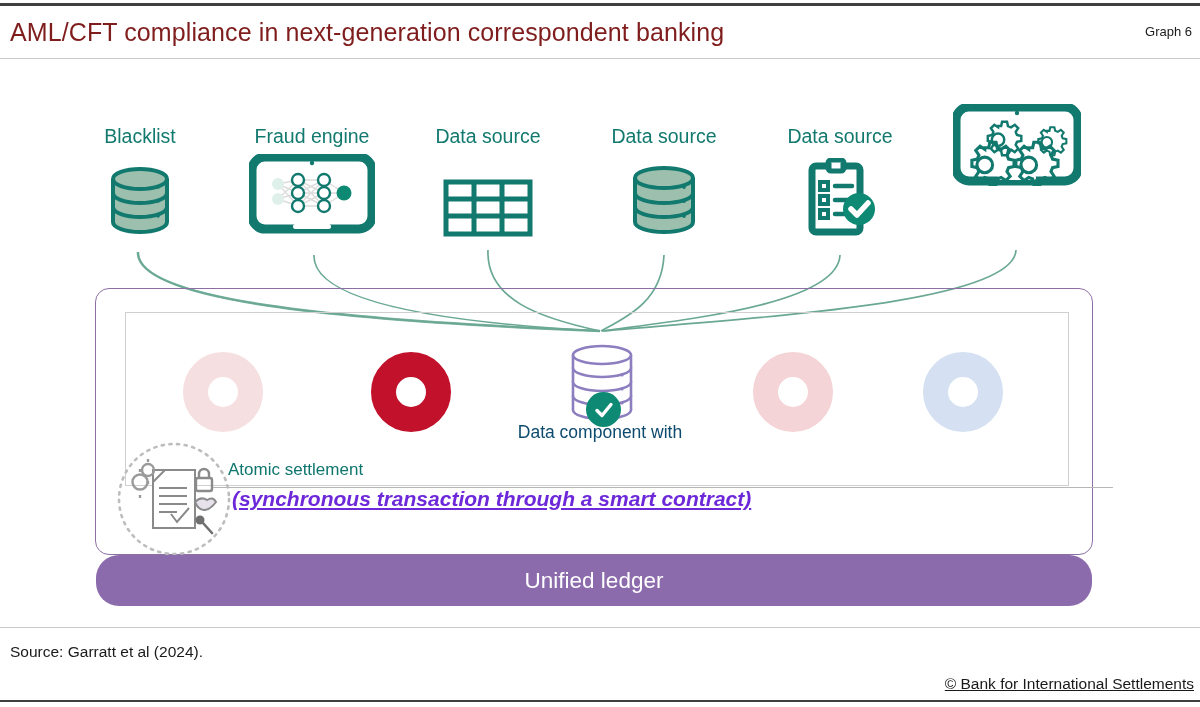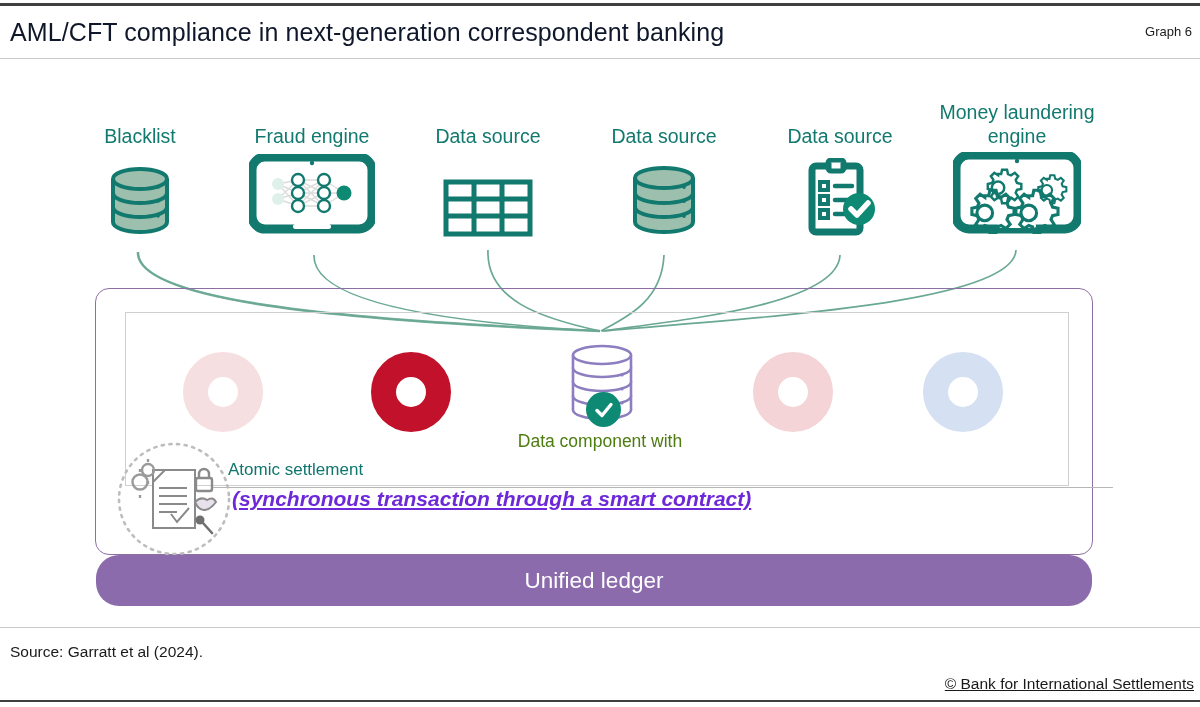--- a/index.html
+++ b/index.html
@@ -4,21 +4,21 @@
 <style>
   html,body{margin:0;padding:0;background:#ffffff;}
   body{width:1200px;height:707px;position:relative;overflow:hidden;
        font-family:"Liberation Sans",sans-serif;color:#231f20;}
 
   .topRule{position:absolute;left:0;top:3px;width:1200px;height:3px;background:#3f3f3f;}
   .headerRule{position:absolute;left:0;top:58px;width:1200px;height:1px;background:#c9c9c9;}
   .footRuleTop{position:absolute;left:0;top:627px;width:1200px;height:1px;background:#c9c9c9;}
   .footRuleBot{position:absolute;left:0;top:700px;width:1200px;height:2px;background:#3f3f3f;}
 
-  .title{position:absolute;left:10px;top:18px;font-size:25px;letter-spacing:.1px;color:#0f172a;}
+  .title{position:absolute;left:10px;top:18px;font-size:25px;letter-spacing:.1px;color:#7f1d1d;}
   .graphno{position:absolute;right:8px;top:24px;font-size:13px;color:#1a1a1a;}
 
   .source{position:absolute;left:10px;top:643px;font-size:15.5px;color:#1a1a1a;}
   .copyright{position:absolute;right:6px;top:675px;font-size:15.5px;color:#1a1a1a;text-decoration:underline;}
 
   
   .col{position:absolute;text-align:center;}
   .col .lbl{color:#12796e;font-size:19.5px;line-height:24px;white-space:pre-line;}
   .col .art{height:86px;display:flex;align-items:flex-end;justify-content:center;margin-top:6px;}
 
@@ -29,22 +29,22 @@
               border:1.6px solid #cfcfcf;box-sizing:border-box;background:transparent;}
   .ledger{position:absolute;left:96px;top:555px;width:996px;height:51px;background:#8c6bad;
           display:flex;align-items:center;justify-content:center;border-radius:23px;}
   .ledger span{color:#ffffff;font-size:22.5px;}
 
   .ring{position:absolute;border-radius:50%;box-sizing:border-box;}
 
   .dbPurple{position:absolute;left:567px;top:344px;}
   .checkBadge{position:absolute;left:586px;top:392px;width:35px;height:35px;border-radius:50%;
               background:#0e8a74;display:flex;align-items:center;justify-content:center;}
-  .dpLabel{position:absolute;left:425px;top:431px;width:350px;text-align:center;
-           color:#4d7c0f;font-size:17.5px;line-height:21px;}
+  .dpLabel{position:absolute;left:425px;top:422px;width:350px;text-align:center;
+           color:#0c4a6e;font-size:17.5px;line-height:21px;}
 
   .smartIcon{position:absolute;left:115px;top:440px;width:118px;height:118px;}
   .atomicLine{position:absolute;left:213px;top:487px;width:900px;height:1.3px;background:#b6b6b6;}
   .atomic1{position:absolute;left:228px;top:460px;font-size:17px;color:#0f766e;}
   .atomic2{position:absolute;left:232px;top:487px;font-size:21px;color:#6d28d9;font-style:italic;font-weight:bold;text-decoration:underline;}
 
   .curves{position:absolute;left:0;top:0;width:1200px;height:707px;pointer-events:none;}
 </style>
 </head>
 <body>
@@ -162,22 +162,20 @@
       <g stroke="#12796e" stroke-width="4.5" stroke-linecap="round">
         <path d="M37 28h17 M37 42h14 M37 56h14"></path>
       </g>
       <circle cx="61" cy="51" r="16" fill="#0e8a74"></circle>
       <path d="M53 51 l6 6 l11 -12" fill="none" stroke="#ffffff" stroke-width="5.5" stroke-linecap="round" stroke-linejoin="round"></path>
     </svg>
   </div>
 </div>
 
 <div class="col" style="left:922px;top:100px;width:190px;">
-  <div class="lbl">Money laundering
-engine</div>
   <div class="art">
     <svg width="128" height="88" viewBox="0 0 128 88">
       <rect x="3" y="3" width="122" height="74" rx="13" fill="none" stroke="#12796e" stroke-width="9"></rect>
       <circle cx="64" cy="9" r="2.2" fill="#12796e"></circle>
       <rect x="45" y="71" width="38" height="5" rx="2.5" fill="#ffffff"></rect>
       <g fill="none" stroke="#12796e" stroke-width="4">
         <g transform="translate(50,27) scale(0.62)">
           <path d="M0,-22 l5,0 l1.5,-7 l8,0 l1.5,7 l5,2 l6,-4 l5.5,5.5 l-4,6 l2,5 l7,1.5 l0,8 l-7,1.5 l-2,5 l4,6 l-5.5,5.5 l-6,-4 l-5,2 l-1.5,7 l-8,0 l-1.5,-7 l-5,-2 l-6,4 l-5.5,-5.5 l4,-6 l-2,-5 l-7,-1.5 l0,-8 l7,-1.5 l2,-5 l-4,-6 l5.5,-5.5 l6,4 z" transform="translate(-8,14)"></path>
           <circle cx="-8" cy="14" r="10"></circle>
         </g>

